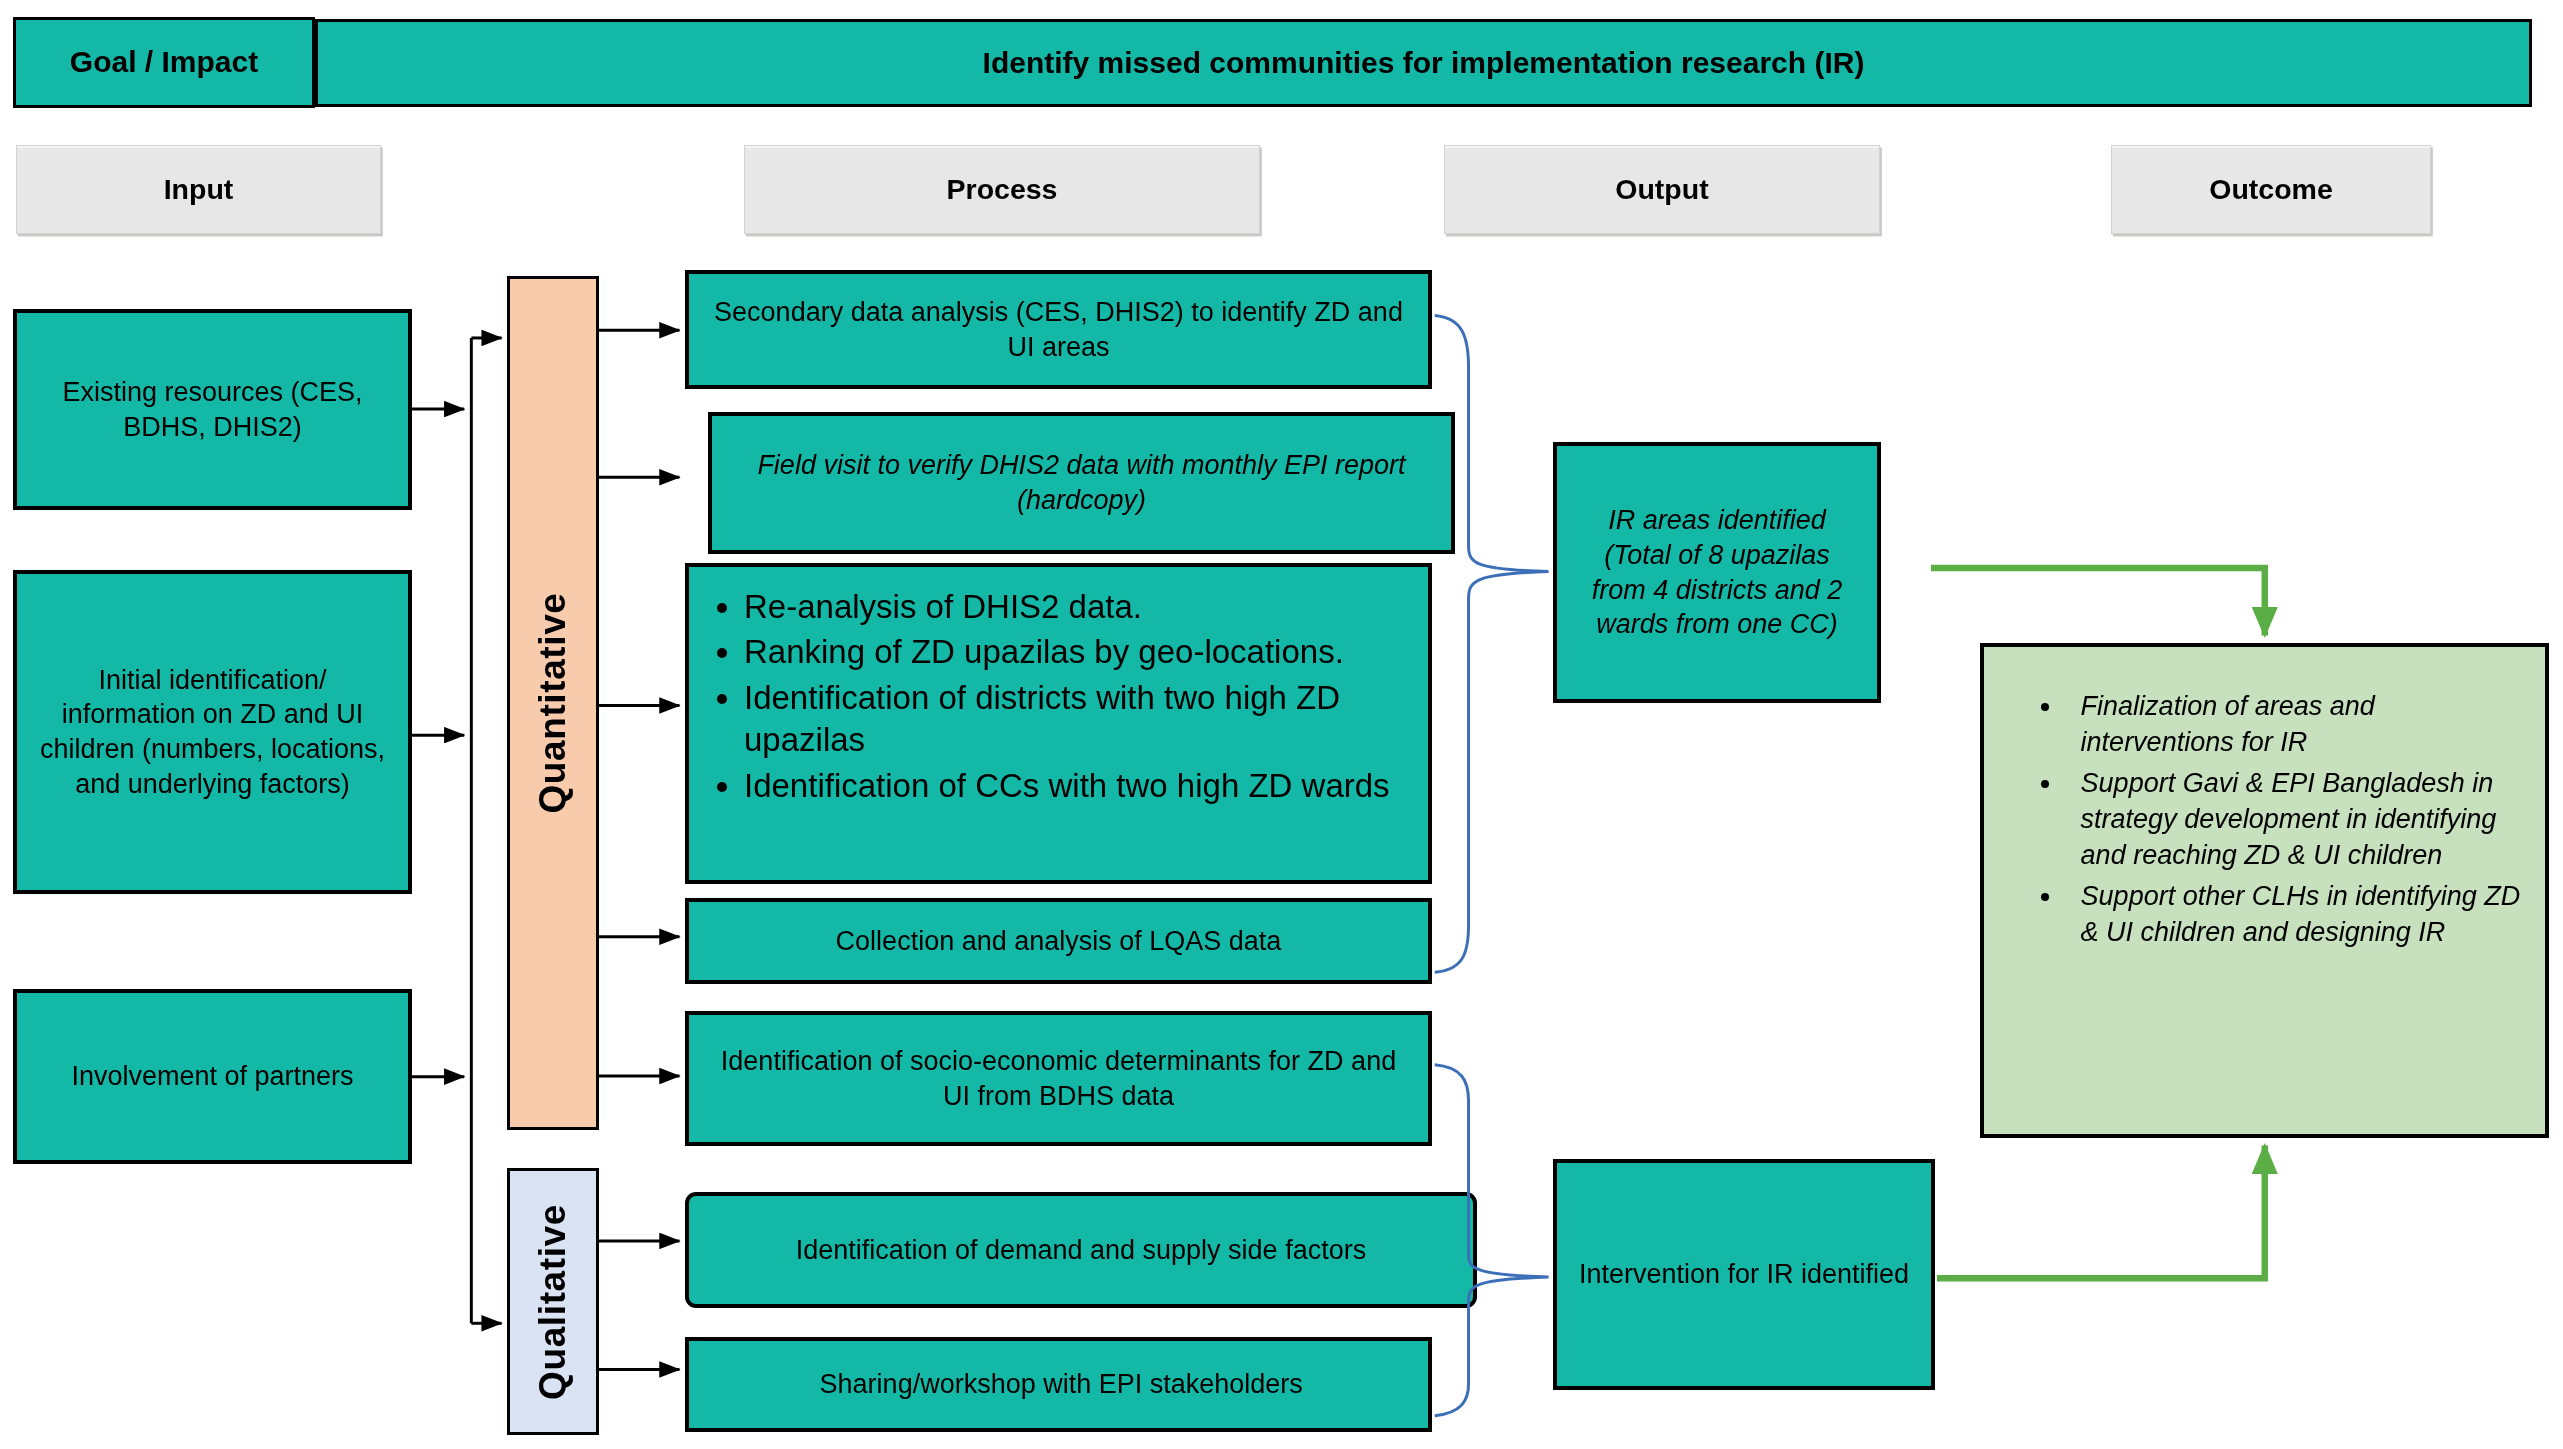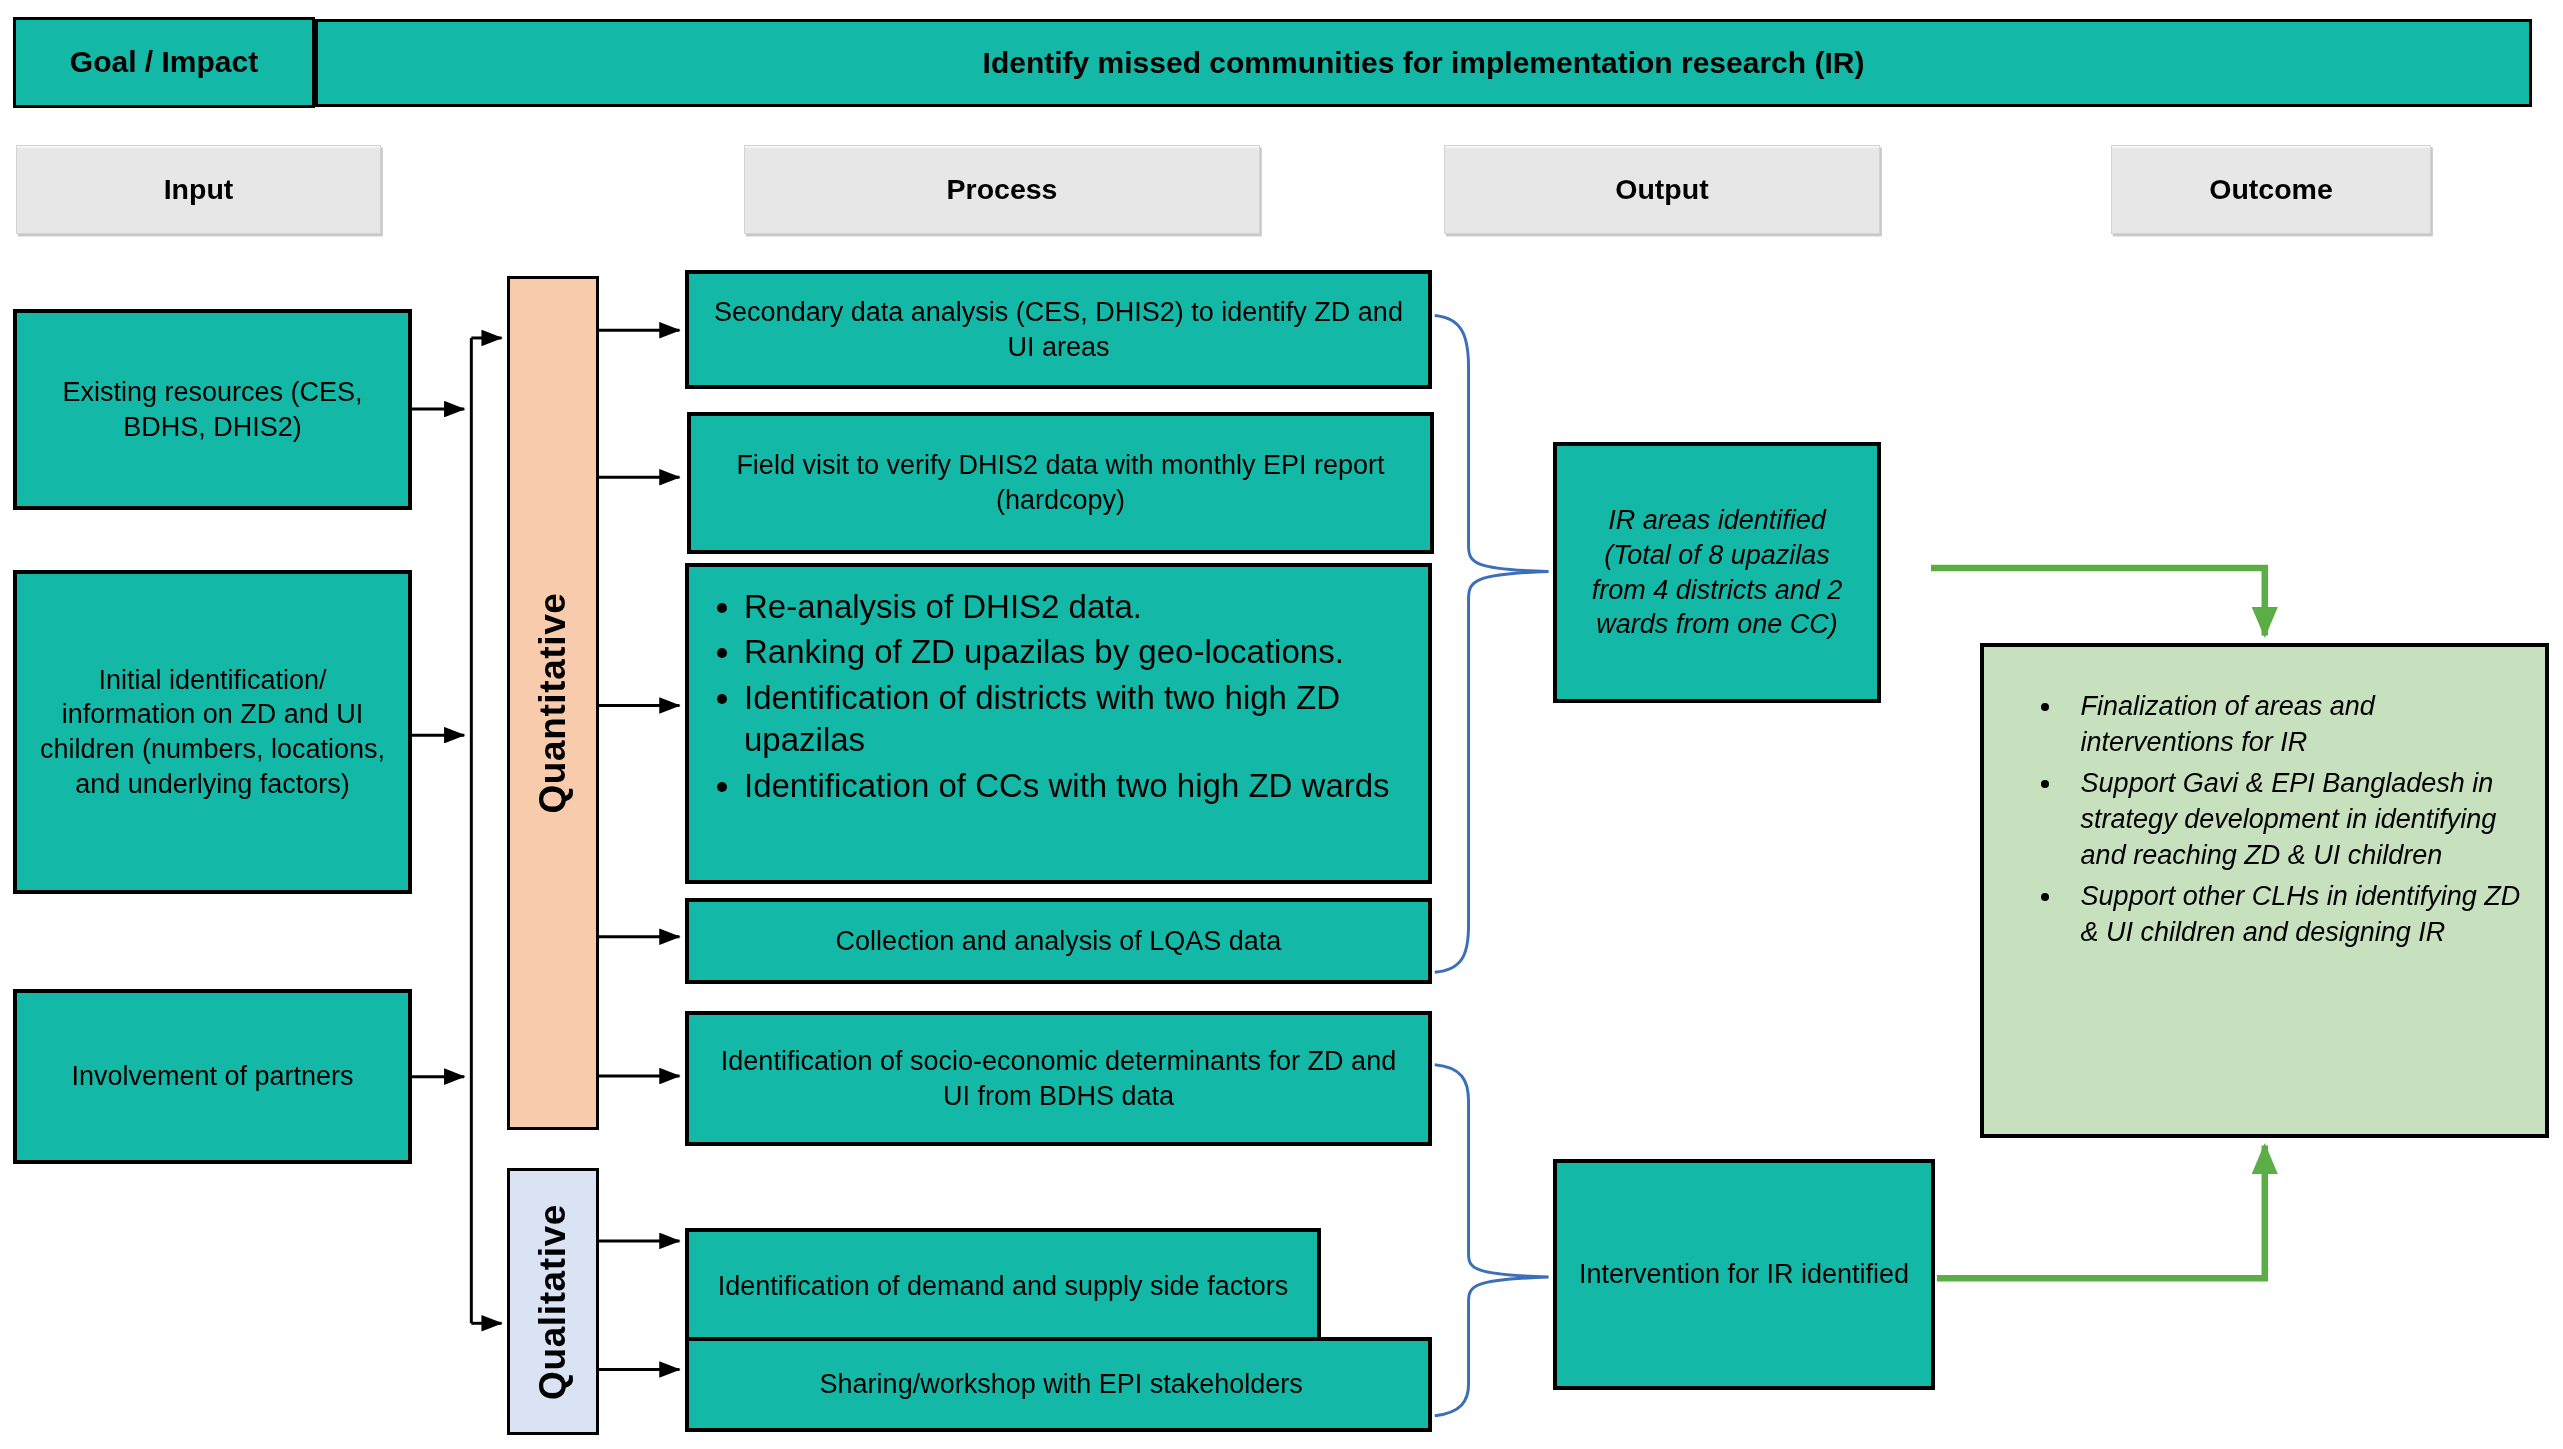--- a/index.html
+++ b/index.html
@@ -63,38 +63,38 @@
   <div class="abs vbox quant" style="left:507px;top:276px;width:92px;height:854px;">
     <span class="vtext">Quantitative</span>
   </div>
   <div class="abs vbox qual" style="left:507px;top:1168px;width:92px;height:267px;">
     <span class="vtext">Qualitative</span>
   </div>
 
   <div class="abs box" style="left:685px;top:270px;width:747px;height:119px;">
     <span>Secondary data analysis (CES, DHIS2) to identify ZD and UI areas</span>
   </div>
-  <div class="abs box" style="left:687px;top:412px;width:747px;height:142px;">
+  <div class="abs box" style="left:708px;top:412px;width:747px;height:142px;font-style:italic;">
     <span>Field visit to verify DHIS2 data with monthly EPI report (hardcopy)</span>
   </div>
   <div class="abs box bullets" style="left:685px;top:563px;width:747px;height:321px;">
     <ul>
       <li>Re-analysis of DHIS2 data.</li>
       <li>Ranking of ZD upazilas by geo-locations.</li>
       <li>Identification of districts with two high ZD upazilas</li>
       <li>Identification of CCs with two high ZD wards</li>
     </ul>
   </div>
   <div class="abs box" style="left:685px;top:898px;width:747px;height:86px;">
     <span>Collection and analysis of LQAS data</span>
   </div>
   <div class="abs box" style="left:685px;top:1011px;width:747px;height:135px;">
     <span>Identification of socio-economic determinants for ZD and UI from BDHS data</span>
   </div>
-  <div class="abs box" style="left:685px;top:1228px;width:636px;height:116px;">
+  <div class="abs box" style="left:685px;top:1192px;width:792px;height:116px;border-radius:11px;">
     <span>Identification of demand and supply side factors</span>
   </div>
   <div class="abs box" style="left:685px;top:1337px;width:747px;height:95px;padding-left:22px;">
     <span>Sharing/workshop with EPI stakeholders</span>
   </div>
 
   <div class="abs box" style="left:1553px;top:442px;width:328px;height:261px;font-style:italic;">
     <span>IR areas identified (Total of 8 upazilas from 4 districts and 2 wards from one CC)</span>
   </div>
   <div class="abs box" style="left:1553px;top:1159px;width:382px;height:231px;">

